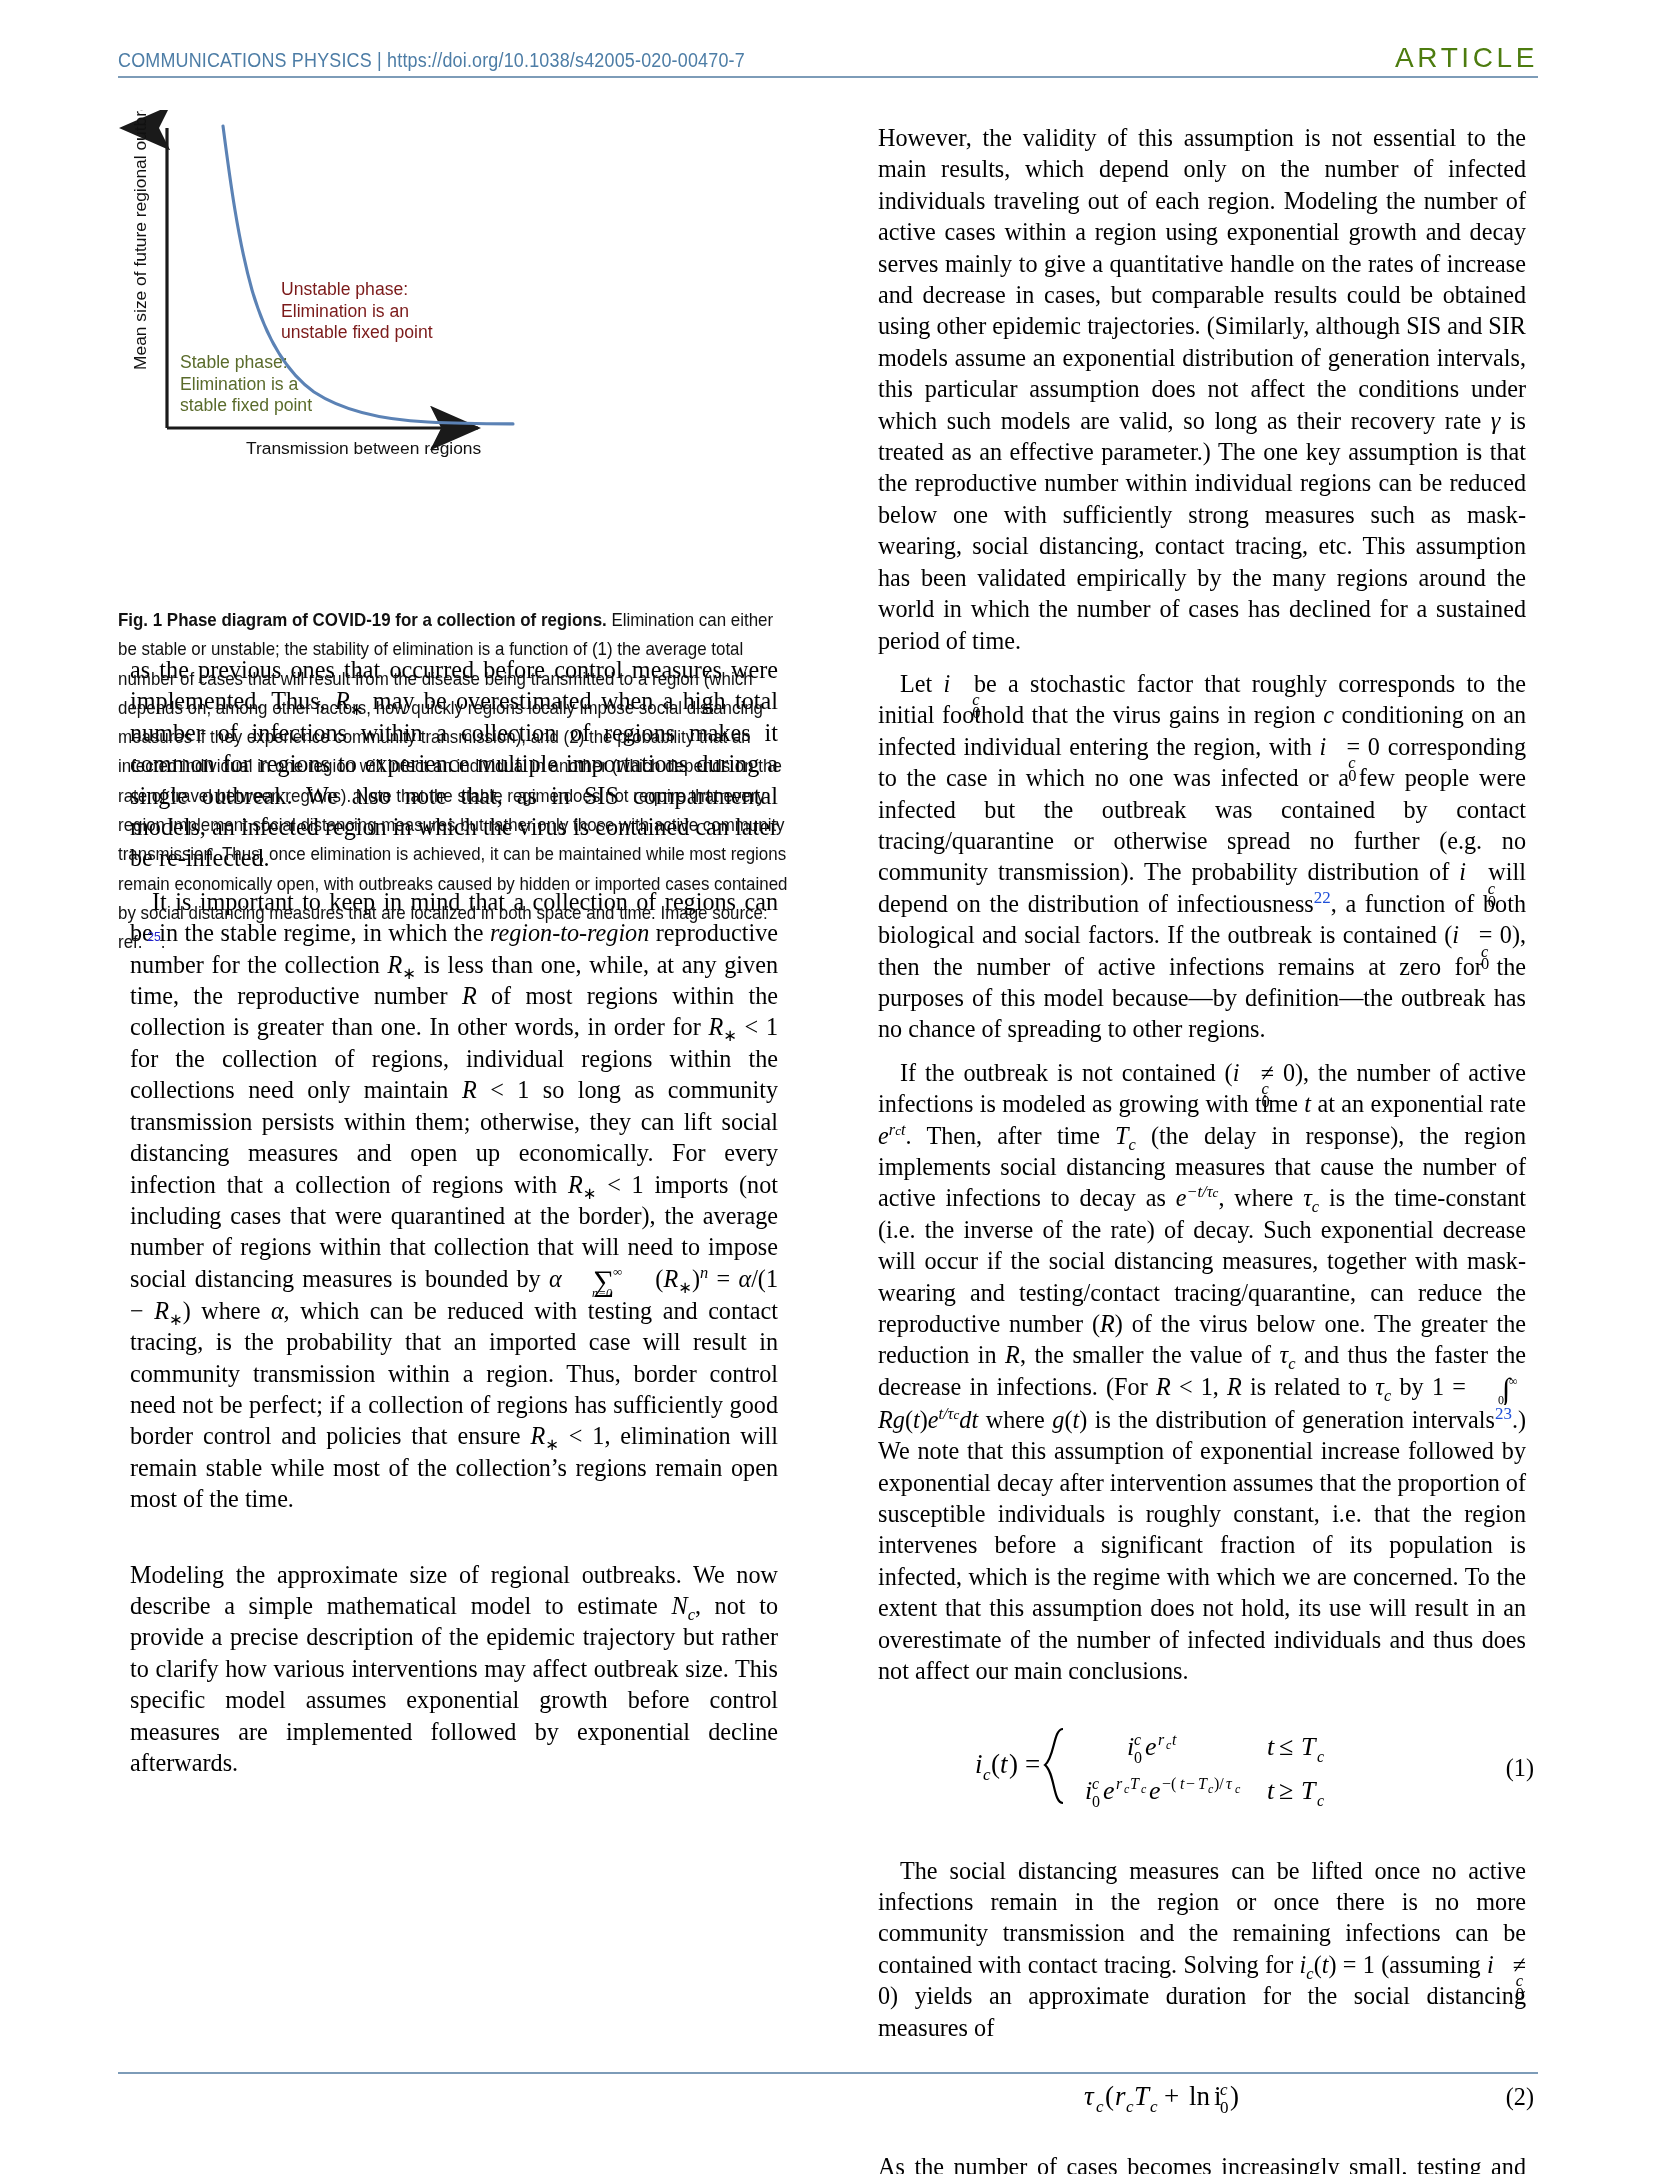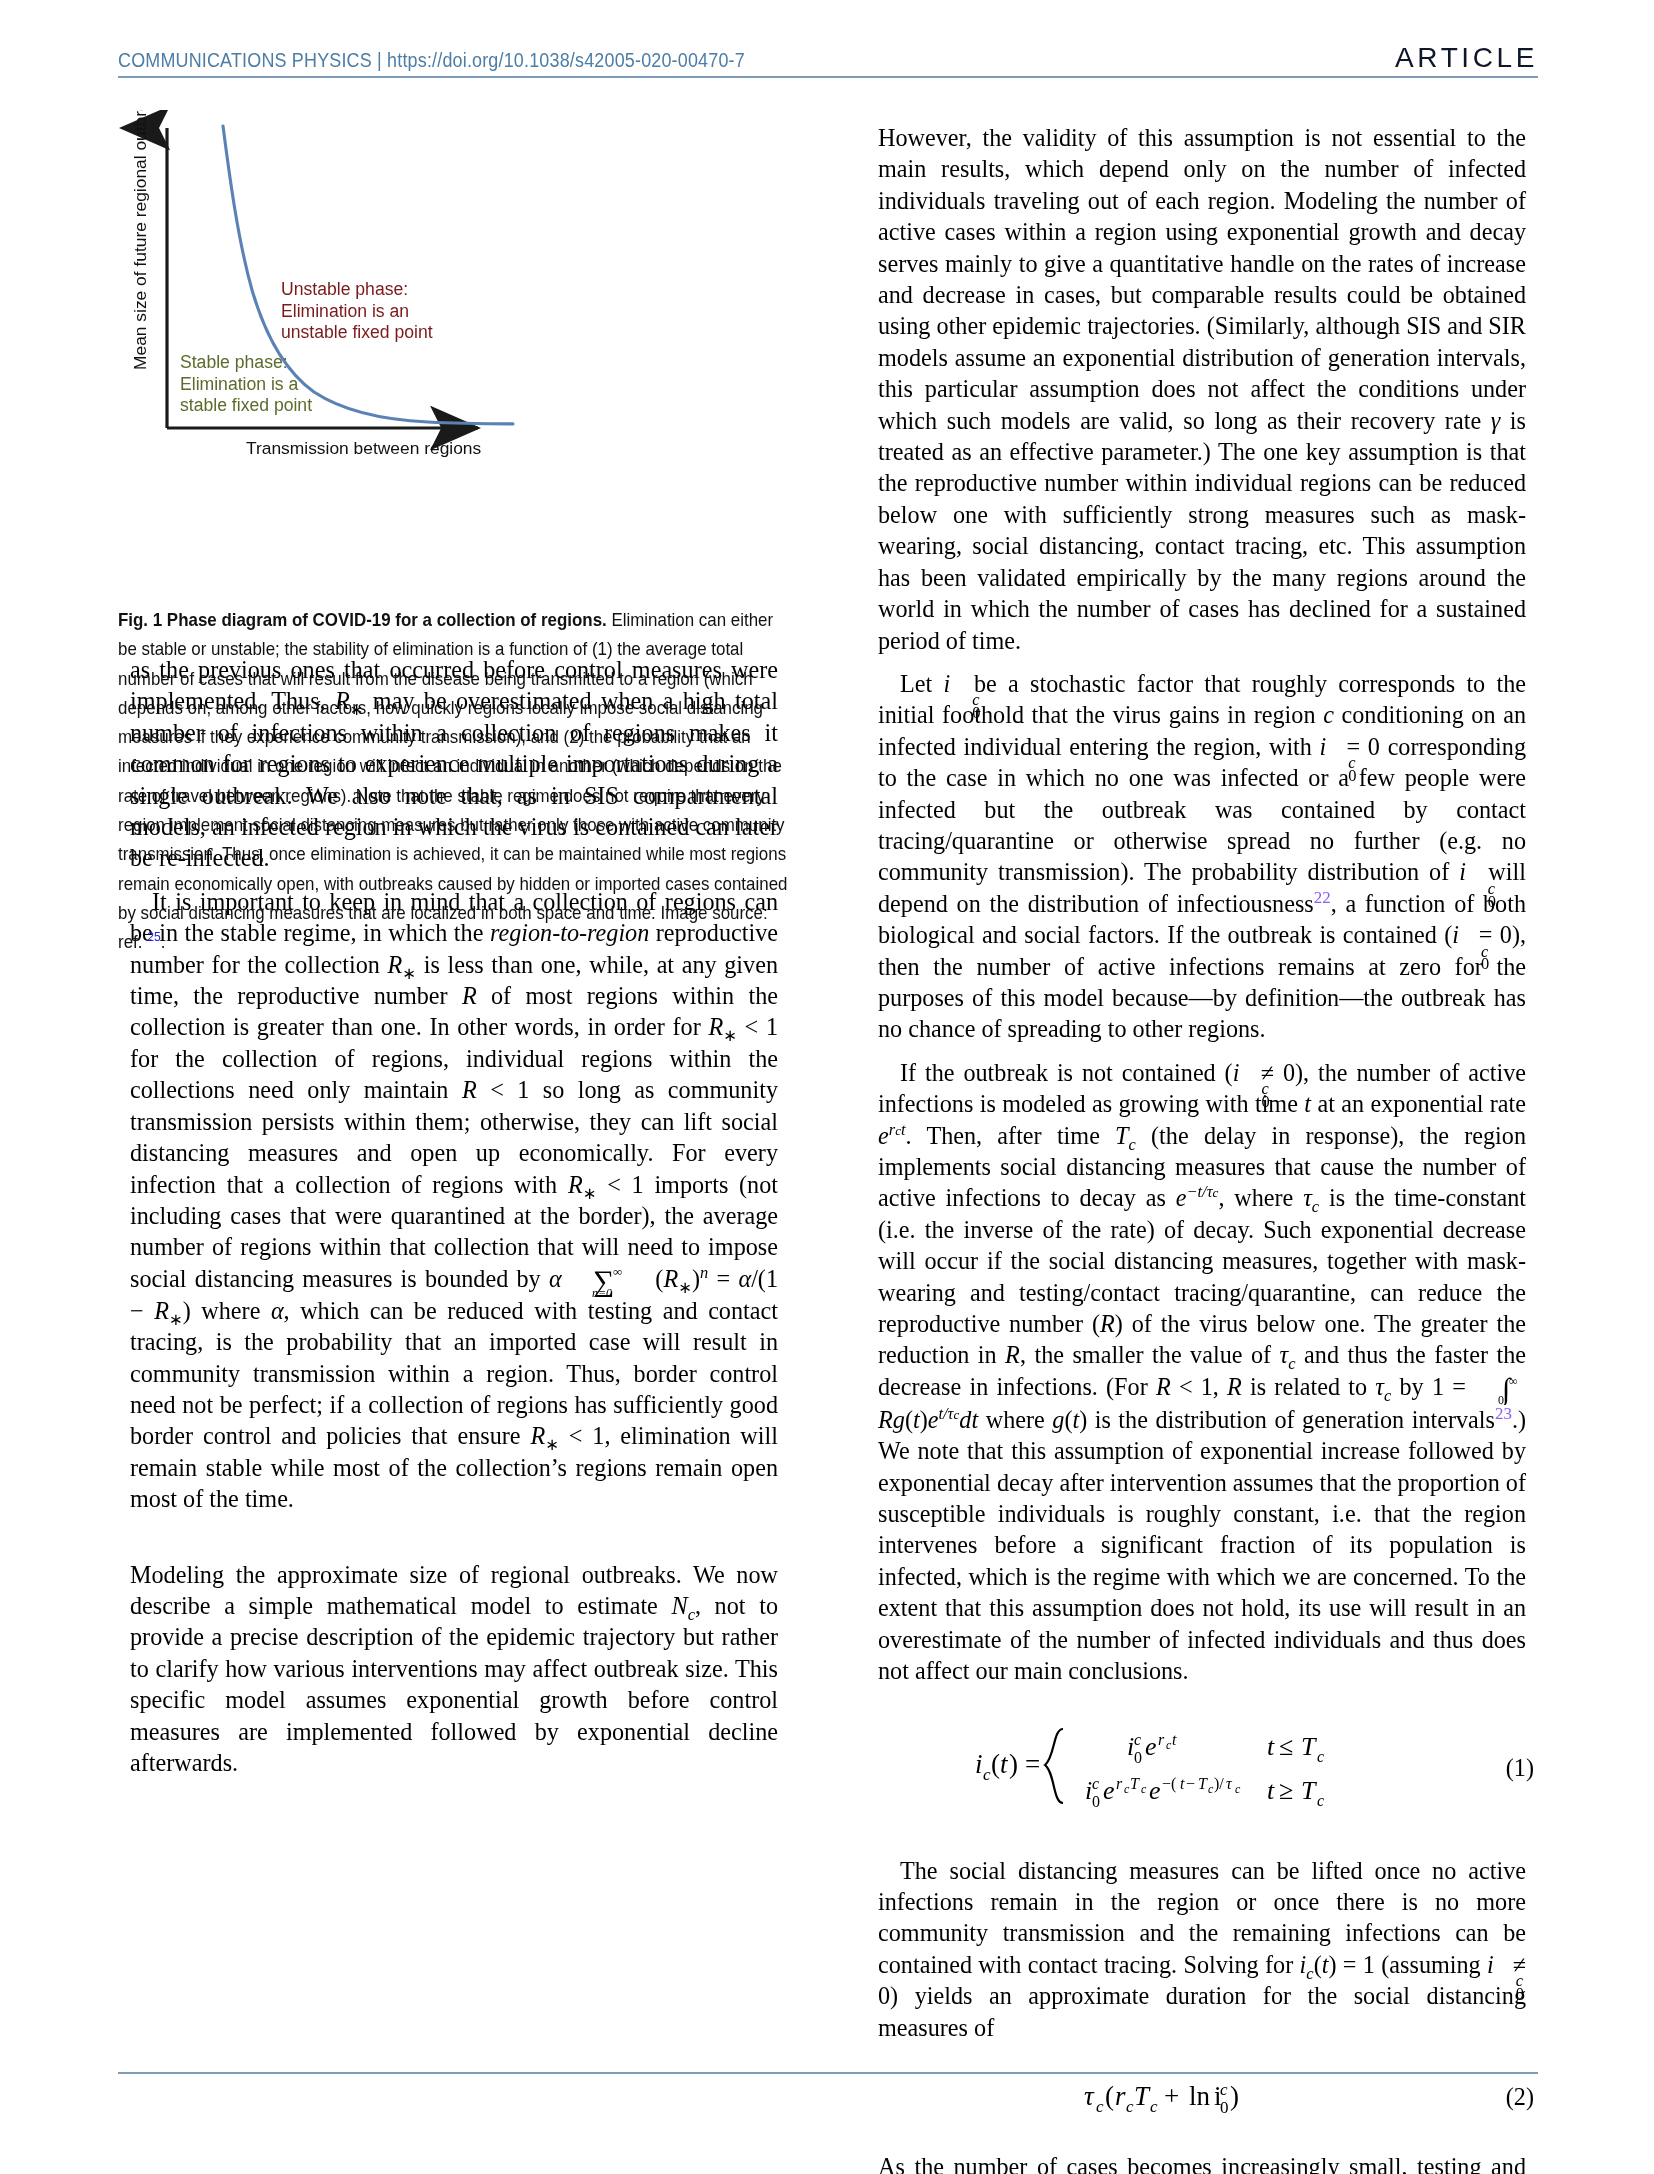--- a/index.html
+++ b/index.html
@@ -38,21 +38,21 @@
     letter-spacing: 0.2px;
     color: #4d7da6;
     white-space: nowrap;
     transform: scaleX(0.92);
     transform-origin: left center;
   }
   .runhead-right {
     font-family: "Liberation Sans", sans-serif;
     font-size: 28px;
     letter-spacing: 3.6px;
-    color: #0f172a;
+    color: #4d7c0f;
     white-space: nowrap;
   }
   .rule-top {
     position: absolute;
     left: 118px;
     top: 76px;
     width: 1420px;
     height: 1.6px;
     background: #7d9cb8;
   }
@@ -106,21 +106,21 @@
     hyphens: auto;
   }
   p.body.noindent { text-indent: 0; }
   p.gap { margin-top: 26px; }
 
   .mathi { font-style: italic; }
   .sub  { font-size: 0.68em; vertical-align: sub; line-height: 0; font-style: italic;}
   .subn { font-size: 0.68em; vertical-align: sub; line-height: 0; font-style: normal;}
   .sup  { font-size: 0.68em; vertical-align: super; line-height: 0; font-style: italic;}
   .reflink {
-    color: #8b5cf6;
+    color: #1d4ed8;
     font-size: 0.70em;
     vertical-align: super;
     line-height: 0;
     font-style: normal;
   }
   .bluelink { color: #2222cc; }
 
   .sec-head {
     font-weight: 400;
   }

